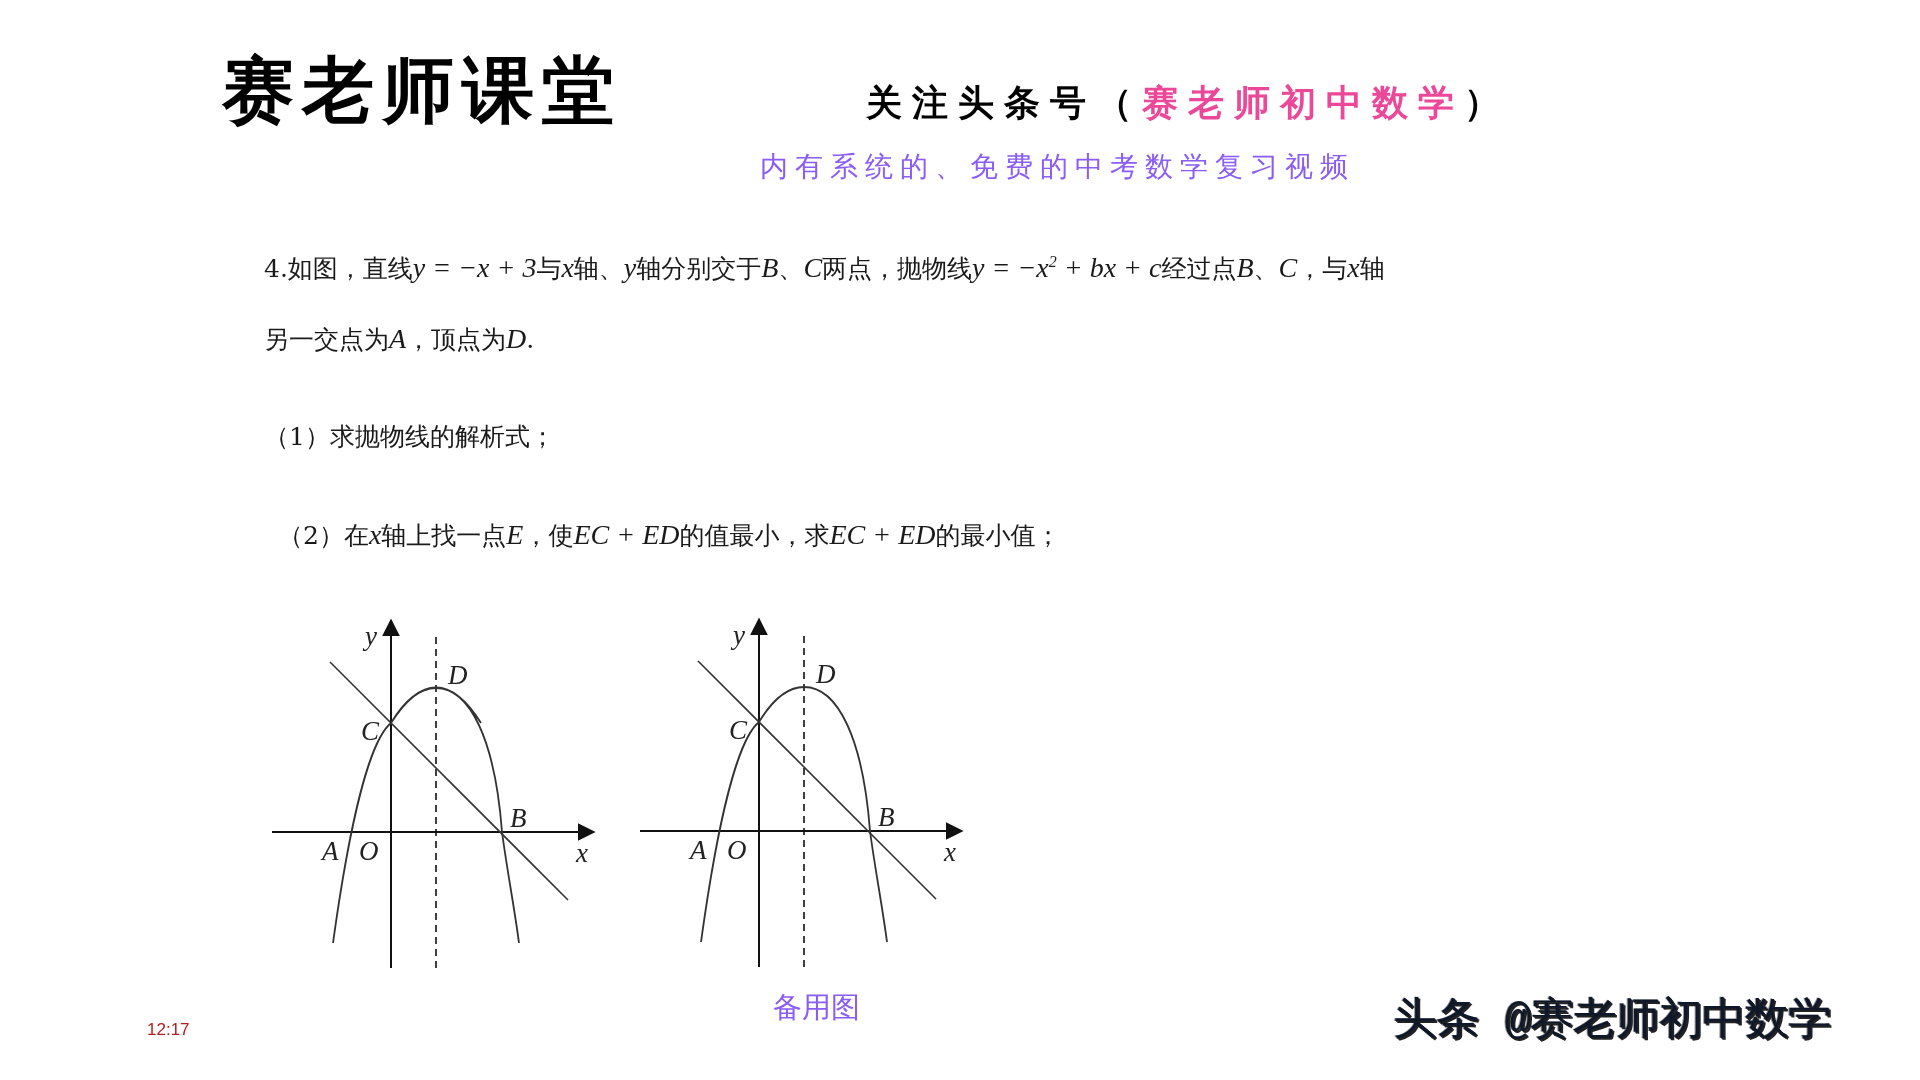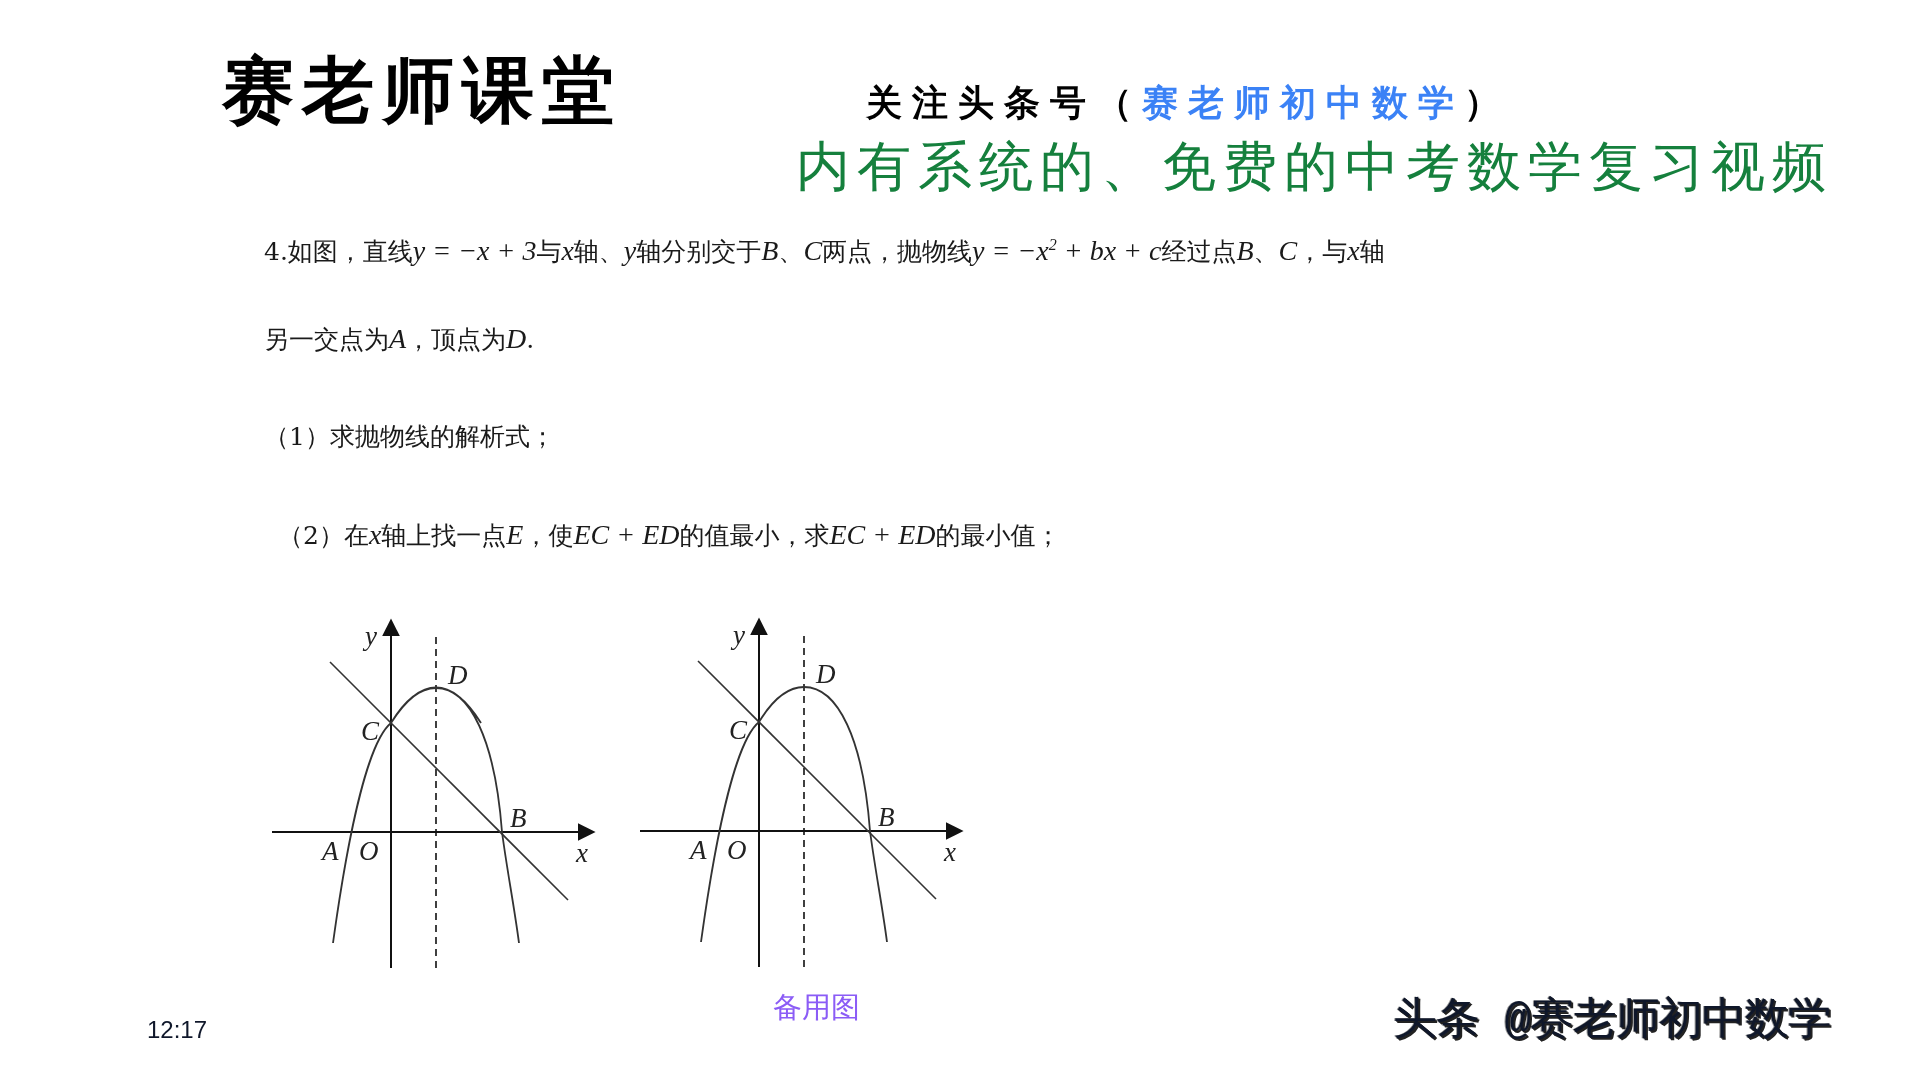--- a/index.html
+++ b/index.html
@@ -3,36 +3,36 @@
 <meta charset="utf-8">
 <style>
   html, body { margin:0; padding:0; }
   body { width:1920px; height:1080px; background:#ffffff; position:relative; overflow:hidden;
          font-family:"DejaVu Serif", serif; color:#111; }
   .abs { position:absolute; white-space:nowrap; }
   .brand-title { left:222px; top:50px; font-family:"DejaVu Serif", serif; font-weight:bold;
                  font-size:72px; line-height:80px; letter-spacing:8px; color:#000; }
   .follow-line { left:866px; top:80px; font-family:"DejaVu Serif", serif; font-weight:bold;
                  font-size:36px; line-height:44px; letter-spacing:10px; color:#000; }
-  .follow-line .red { color:#3b82f6; }
-  .promo-line { left:760px; top:142px; font-family:"DejaVu Sans", sans-serif; font-size:54px;
-                line-height:50px; letter-spacing:7px; color:#15803d; font-weight:300;margin-left:36px; }
+  .follow-line .red { color:#ec4899; }
+  .promo-line { left:760px; top:142px; font-family:"DejaVu Sans", sans-serif; font-size:28px;
+                line-height:50px; letter-spacing:7px; color:#8b5cf6; font-weight:300; }
   .q { font-family:"DejaVu Serif", serif; font-size:25px; line-height:30px; color:#1a1a1a; }
   .q i { font-family:"Liberation Serif", serif; font-style:italic; font-size:28px; }
   .q sup { font-size:16px; }
-  .q1 { left:264px; top:230px; word-spacing:0;text-align:center; }
+  .q1 { left:264px; top:247px; word-spacing:0;text-align:center; }
   .q1b { left:264px; top:324px;text-align:center; }
   .q2 { left:264px; top:422px; }
   .q3 { left:278px; top:520px; }
   svg.graph { position:absolute; left:0; top:0; width:1920px; height:1080px; }
   .glabel { font-family:"Liberation Serif", serif; font-style:italic; font-size:27px; fill:#222; }
   .caption { left:773px; top:990px; font-family:"DejaVu Sans", sans-serif; font-size:29px;
              line-height:34px; color:#8b5cf6; }
-  .timestamp { left:147px; top:1018px; font-family:"Liberation Sans", sans-serif; font-size:24px;
-               line-height:24px; color:#0f172a; }
+  .timestamp { left:147px; top:1018px; font-family:"Liberation Sans", sans-serif; font-size:17px;
+               line-height:24px; color:#b91c1c; }
   .watermark { left:1393px; top:996px; font-family:Liberation Mono, monospace; font-size:44px;
                line-height:50px; color:#0f172a; letter-spacing:-1px;
                text-shadow: 2px 2px 0 #222, 1px 1px 0 #444, -1px 0 0 #999; }
 </style>
 </head>
 <body>
 
 <div class="abs brand-title">赛老师课堂</div>
 
 <div class="abs follow-line">

